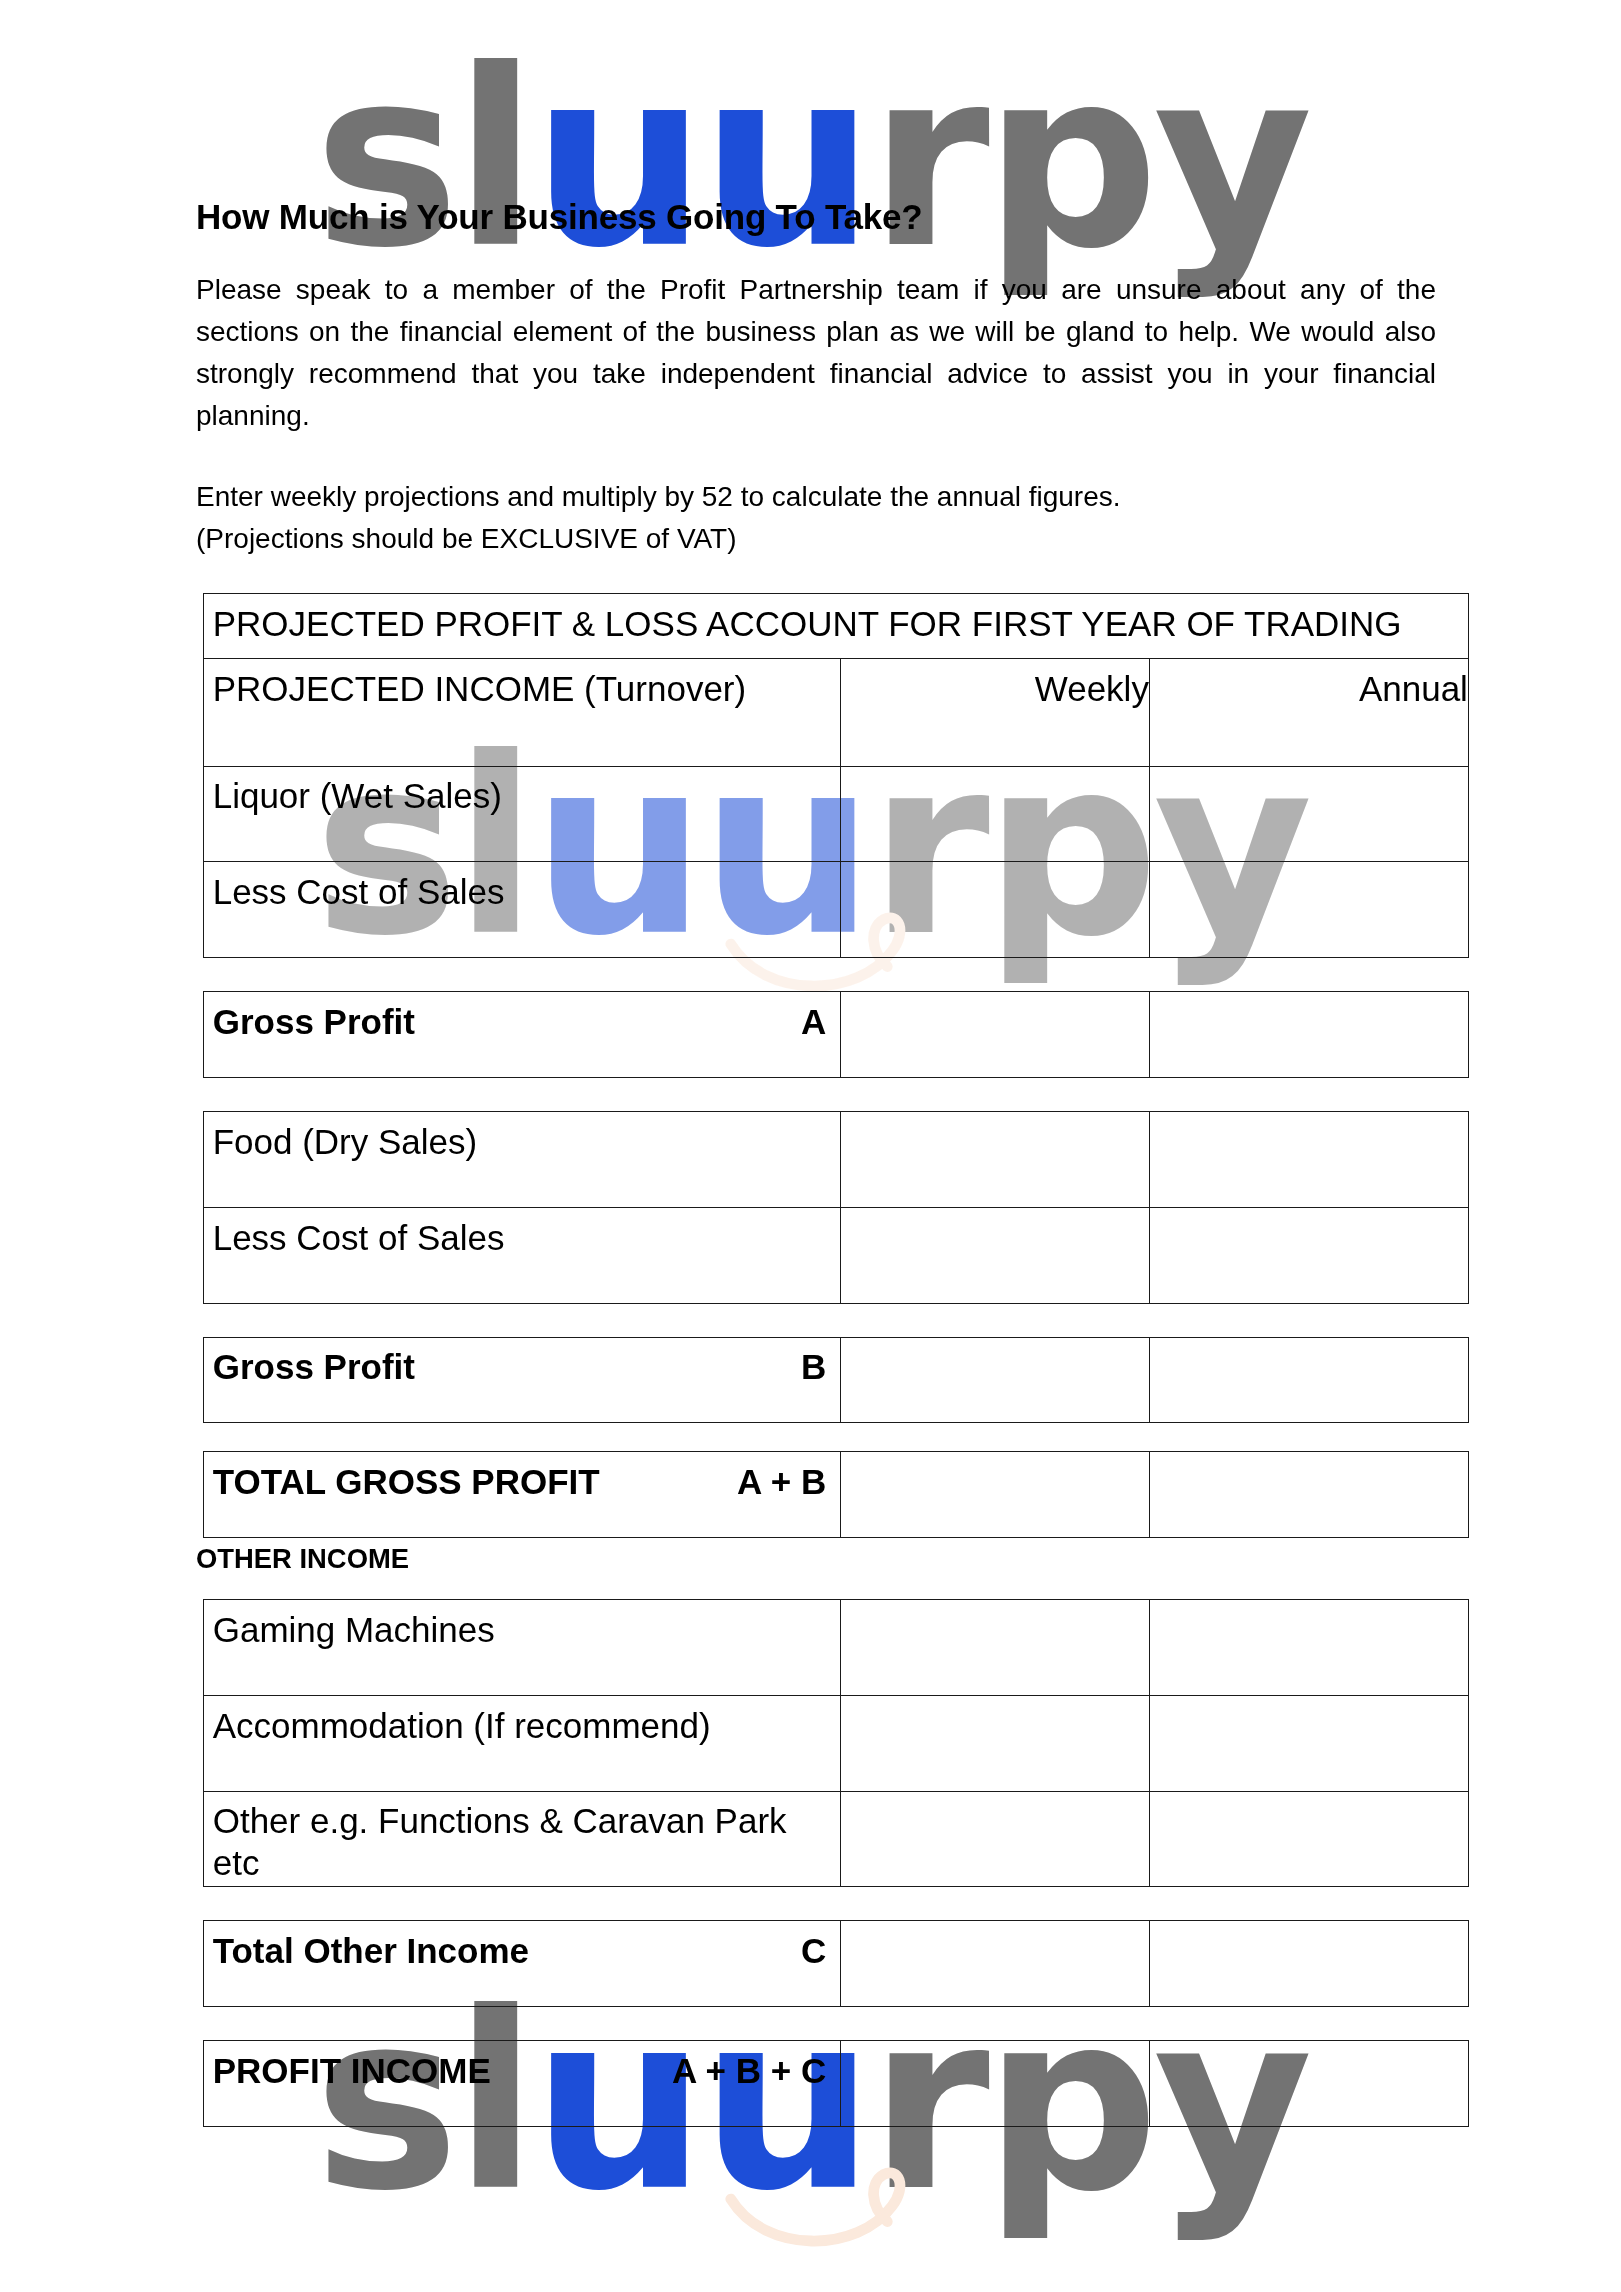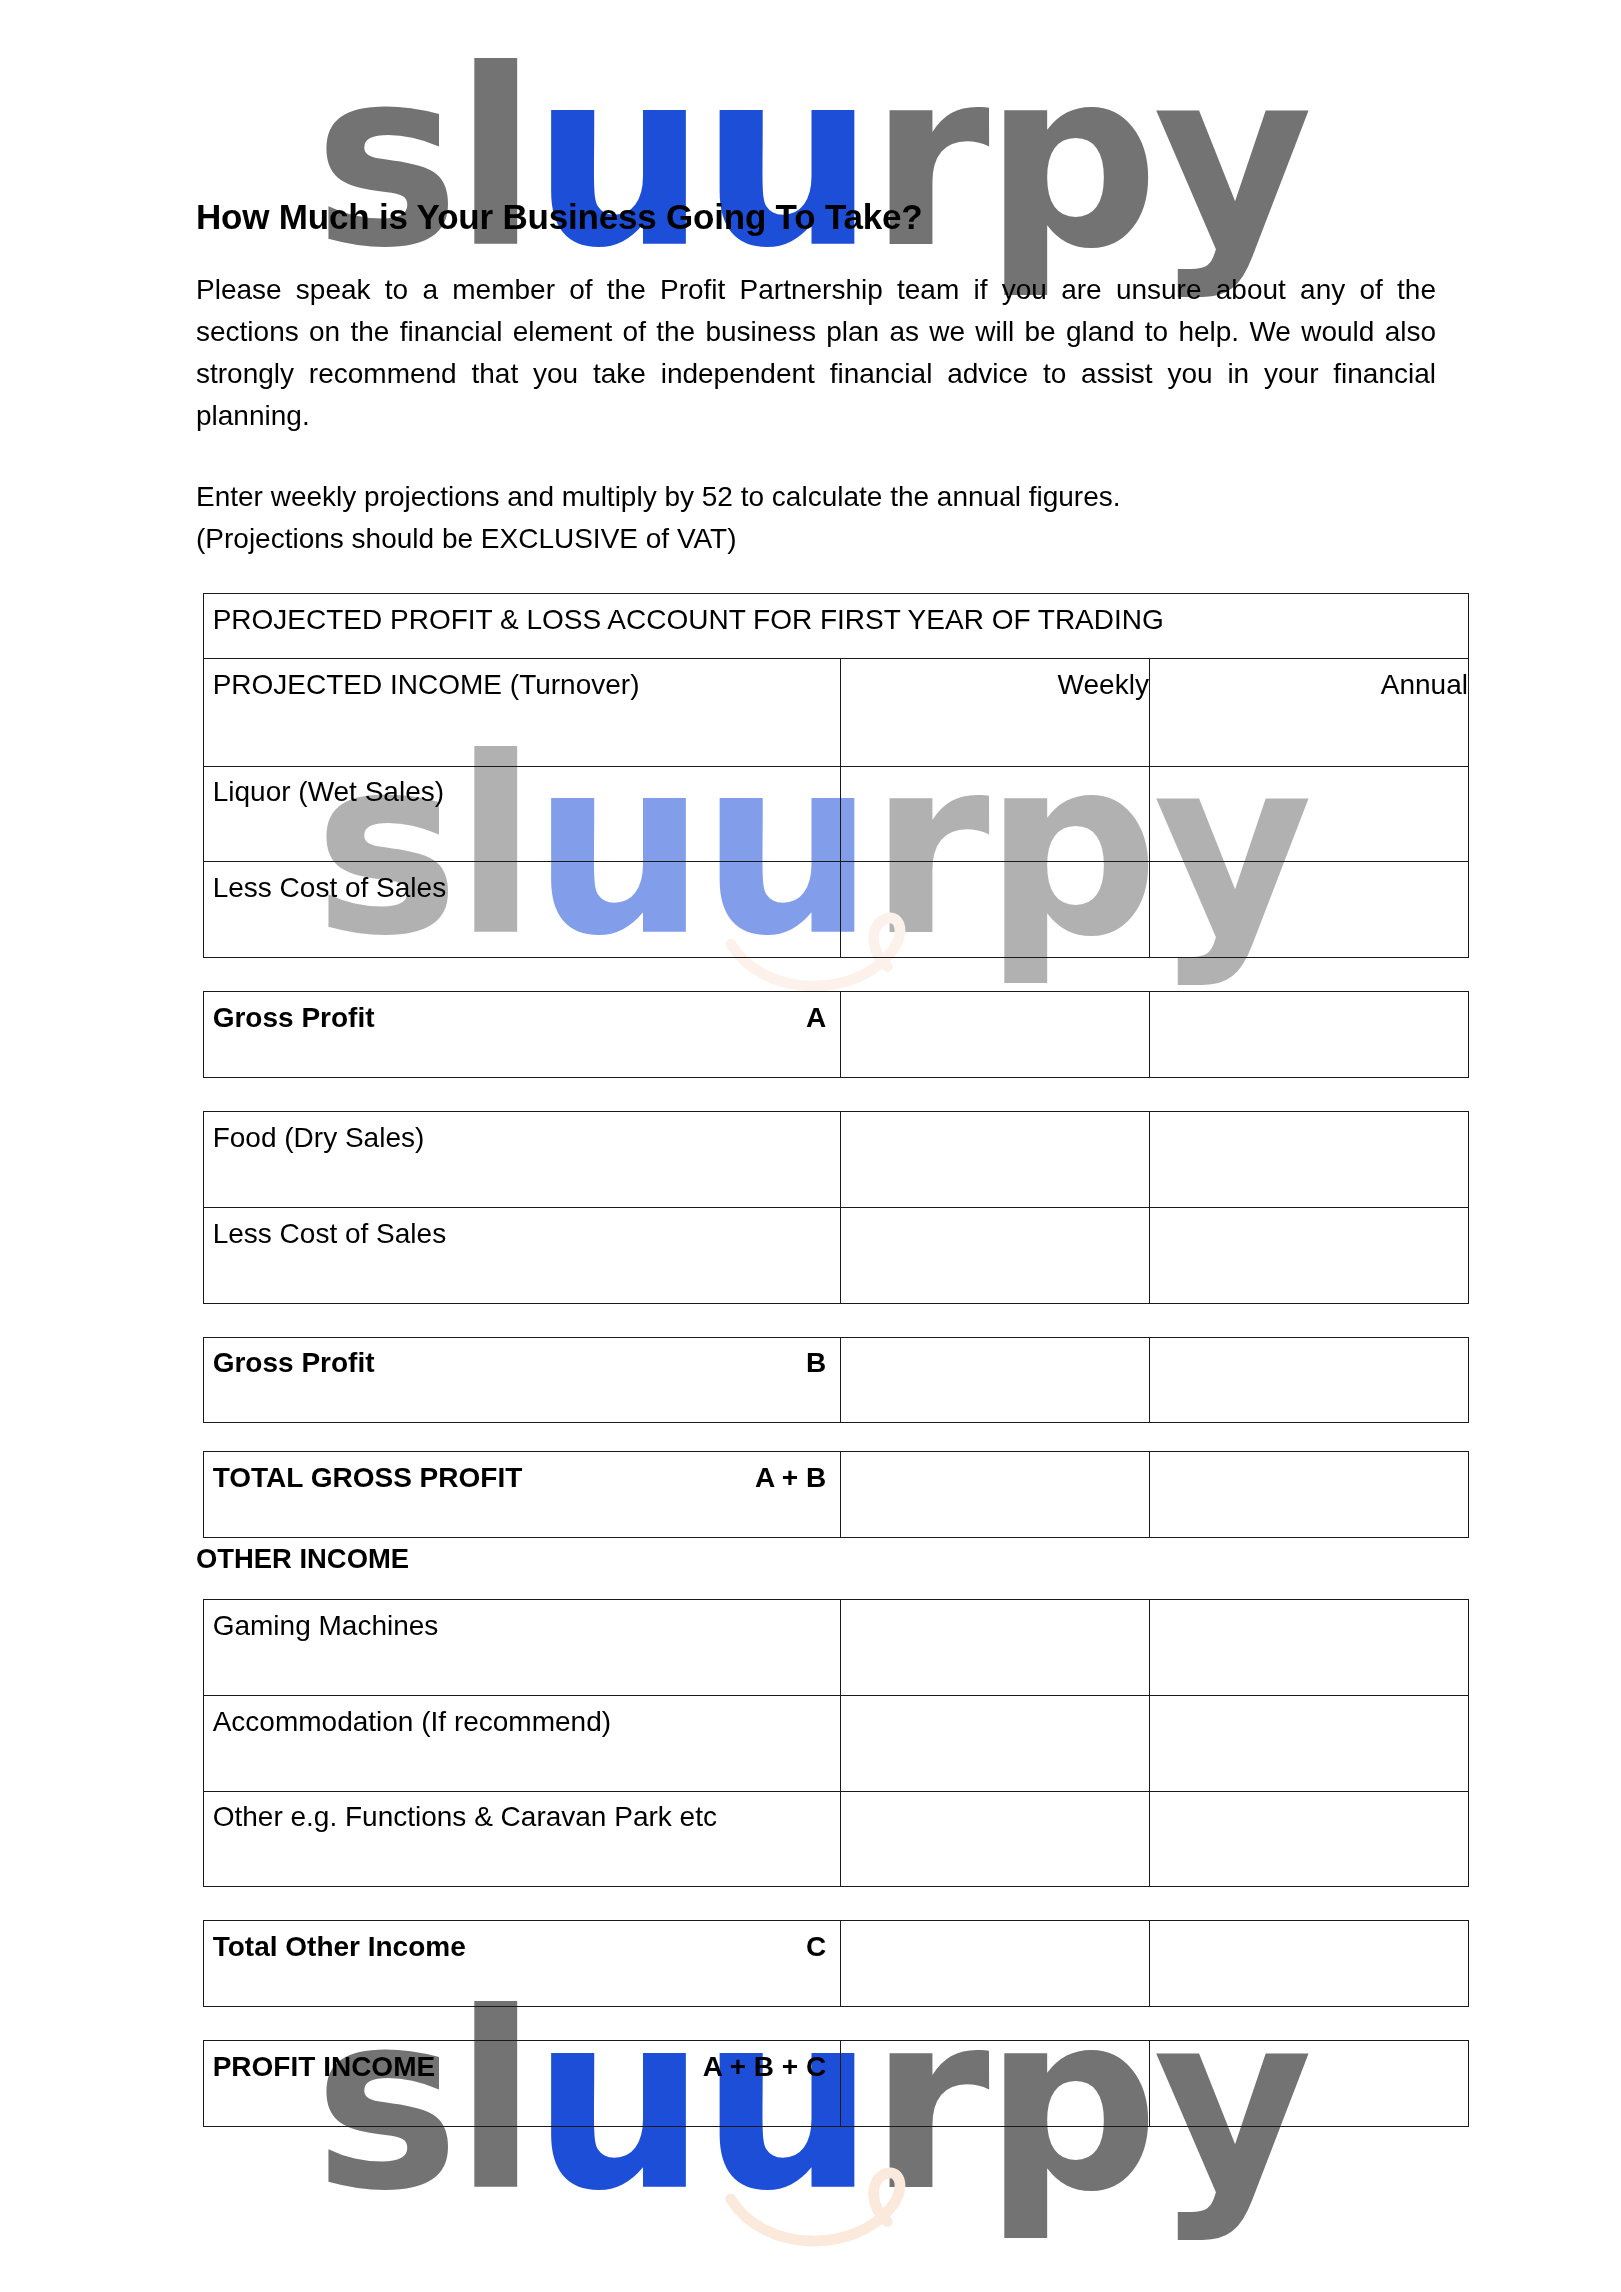--- a/index.html
+++ b/index.html
@@ -77,21 +77,21 @@
   }
   p.para.second { padding-top: 39px; }
   p.para .nojust { display: block; text-align: left; }
 
   
   .tbl {
     border-collapse: collapse;
     table-layout: fixed;
     width: 1264px;
     margin-left: 6.9px;
-    font-size: 28px;
+    font-size: 35px;
   }
   .tbl td {
     border: 1.6px solid #1a1a1a;
     vertical-align: top;
     padding: 8.8px 0 0 8.8px;
     line-height: 1.2;
   }
   .tbl col.c1 { width: 637px; }
   .tbl col.c2 { width: 309px; }
   .tbl col.c3 { width: 319px; }

